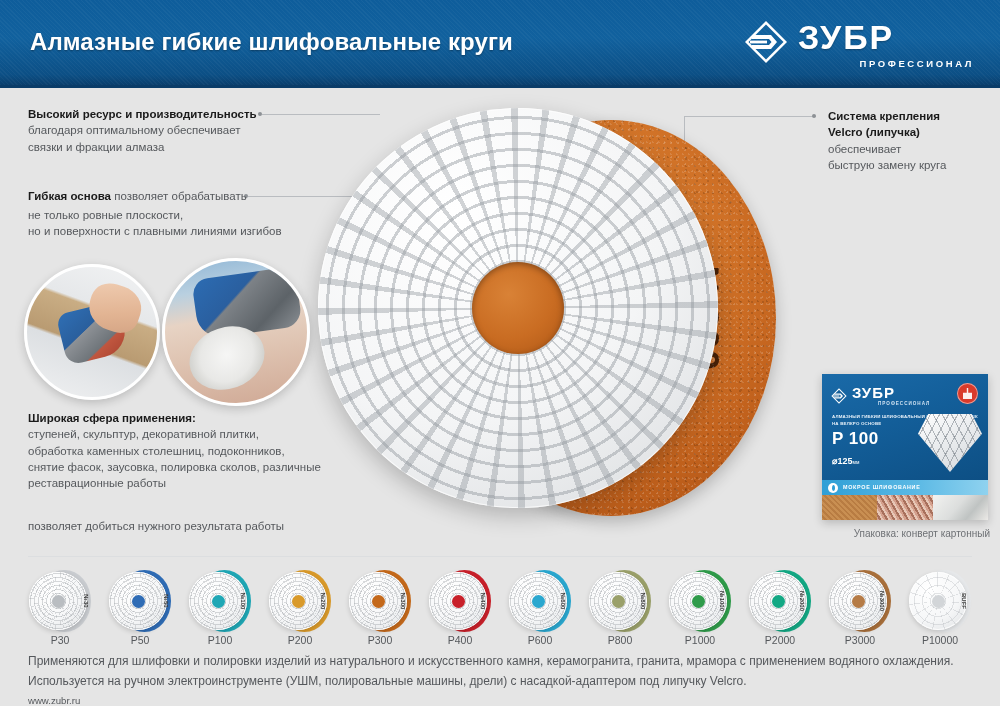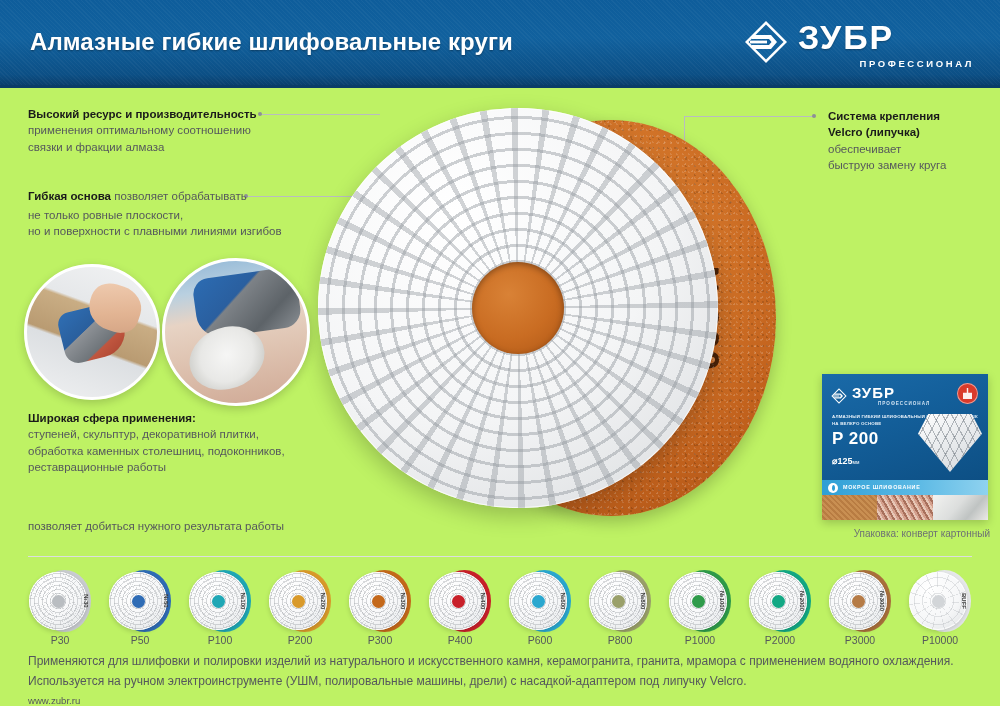--- a/index.html
+++ b/index.html
@@ -2,21 +2,21 @@
 <html><head>
 <meta charset="utf-8">
 <style>
   * { box-sizing: border-box; margin: 0; padding: 0; }
   html, body {
     width: 1000px; height: 706px;
     background: #ffffff;
     font-family: "Liberation Sans", sans-serif;
     overflow: hidden;
   }
-  #page { position: relative; width: 1000px; height: 706px; background:#bef264; }
+  #page { position: relative; width: 1000px; height: 706px; background:#e5e5e5; }
 
   
   .header {
     position: absolute; left: 0; top: 0; width: 1000px; height: 88px;
     background: linear-gradient(180deg, #0e5d9b 0%, #11619e 45%, #0c4f85 88%, #0a3f6d 100%);
     border-bottom: 3px solid #0a3c68;
   }
   .header::after{
     content:""; position:absolute; inset:0;
     background-image: repeating-linear-gradient(45deg, rgba(255,255,255,.035) 0 1px, transparent 1px 3px);
@@ -304,21 +304,21 @@
   <div class="leader" style="left:262px;top:114px;width:118px;height:1px;"></div>
   <div class="ldot" style="left:258px;top:112px;"></div>
   <div class="leader" style="left:248px;top:196px;width:118px;height:1px;"></div>
   <div class="ldot" style="left:244px;top:194px;"></div>
   <div class="leader" style="left:684px;top:116px;width:132px;height:1px;"></div>
   <div class="leader" style="left:684px;top:116px;width:1px;height:40px;"></div>
   <div class="ldot" style="left:812px;top:114px;"></div>
 
   <div class="callout" id="cal-resource">
     <span class="c-title c-line">Высокий ресурс и производительность</span>
-    <span class="c-body c-line">применения оптимальному соотношению</span>
+    <span class="c-body c-line">благодаря оптимальному обеспечивает</span>
     <span class="c-body c-line">связки и фракции алмаза</span>
   </div>
 
   <div class="callout" id="cal-flex">
     <span class="c-line"><b class="c-title">Гибкая основа</b><span class="c-body"> позволяет обрабатывать</span></span>
     <span class="c-body c-line">не только ровные плоскости,</span>
     <span class="c-body c-line">но и поверхности с плавными линиями изгибов</span>
   </div>
 
   <div class="callout" id="cal-velcro">
@@ -340,40 +340,41 @@
 
   <div class="photos">
     <div class="photo photo-a"></div>
     <div class="photo photo-b"></div>
   </div>
 
   <div class="callout" id="cal-scope">
     <span class="c-title c-line">Широкая сфера применения:</span>
     <span class="c-body c-line">ступеней, скульптур, декоративной плитки,</span>
     <span class="c-body c-line">обработка каменных столешниц, подоконников,</span>
+    <span class="c-body c-line">снятие фасок, заусовка, полировка сколов, различные</span>
     <span class="c-body c-line">реставрационные работы</span>
   </div>
 
   <div class="package">
     <div class="pkg-top">
       <svg class="pkg-logo-mark" viewBox="0 0 44 44">
         <path d="M22 1 L43 22 L22 43 L1 22 Z" fill="#ffffff"></path>
         <path d="M22 5 L39 22 L22 39 L5 22 Z" fill="#135e99"></path>
         <path d="M9 15 H27 L33 22 L27 29 H9 V25.5 H25 L27 22 L25 18.5 H9 Z" fill="#ffffff"></path>
         <rect x="6" y="20.6" width="17" height="2.8" fill="#ffffff"></rect>
       </svg>
       <div class="pkg-logo-word">ЗУБР</div>
       <div class="pkg-logo-sub">ПРОФЕССИОНАЛ</div>
       <div class="pkg-seal"></div>
       <div class="pkg-desc">
         <span>АЛМАЗНЫЙ ГИБКИЙ ШЛИФОВАЛЬНЫЙ КРУГ</span><br>
         <span>НА ВЕЛКРО ОСНОВЕ</span>
       </div>
       <div class="pkg-art">АГШК</div>
-      <div class="pkg-grit">P 200</div>
+      <div class="pkg-grit">P 100</div>
       <div class="pkg-dia"><b>⌀125</b><span>мм</span></div>
       <div class="pkg-diamond"></div>
     </div>
     <div class="pkg-band">
       <div class="pkg-band-dot"></div>
       <div class="pkg-band-txt">МОКРОЕ ШЛИФОВАНИЕ</div>
     </div>
     <div class="pkg-photos">
       <div class="pkg-ph pkg-ph1"></div>
       <div class="pkg-ph pkg-ph2"></div>

